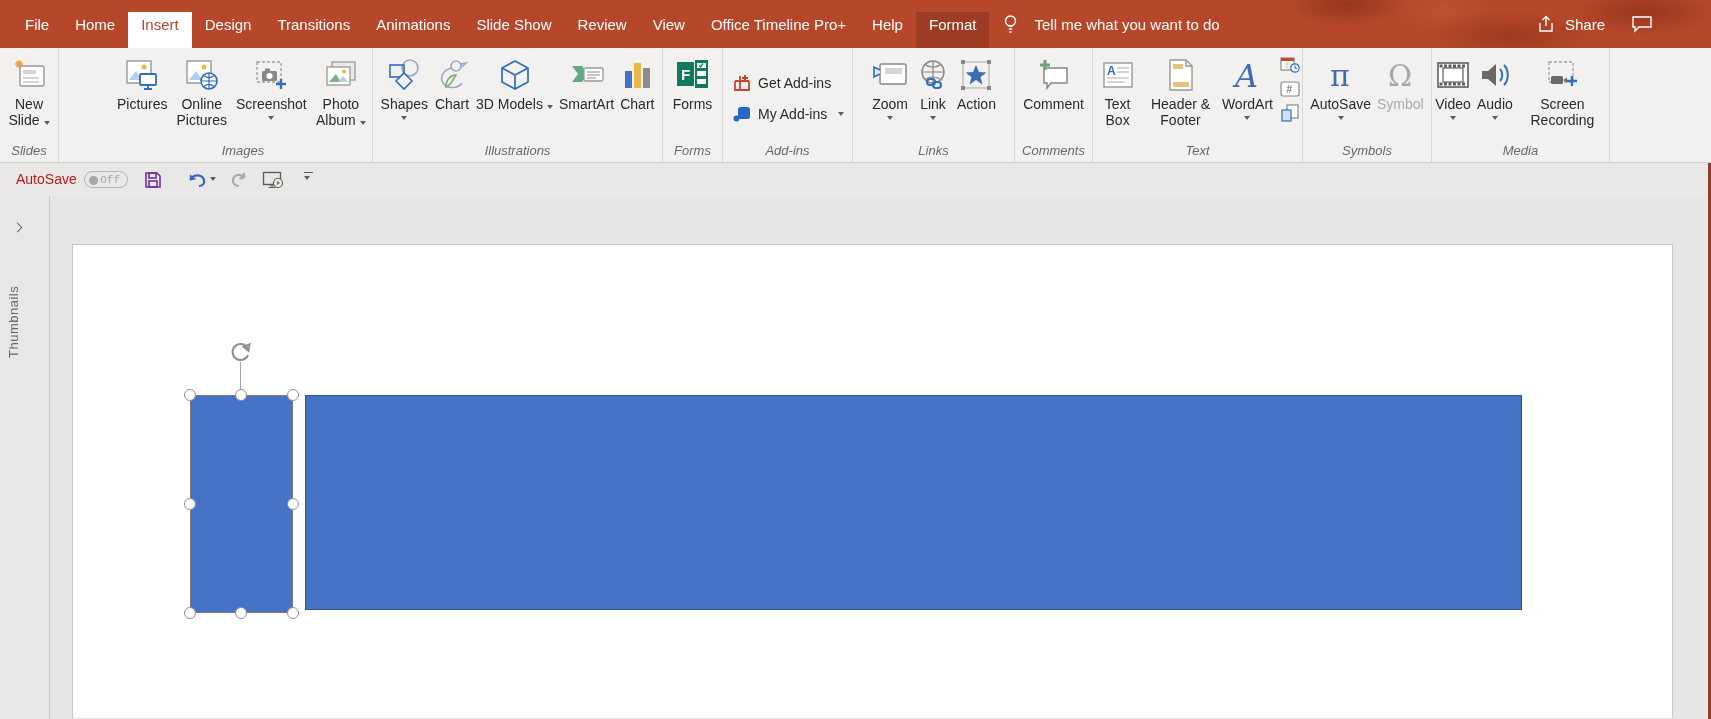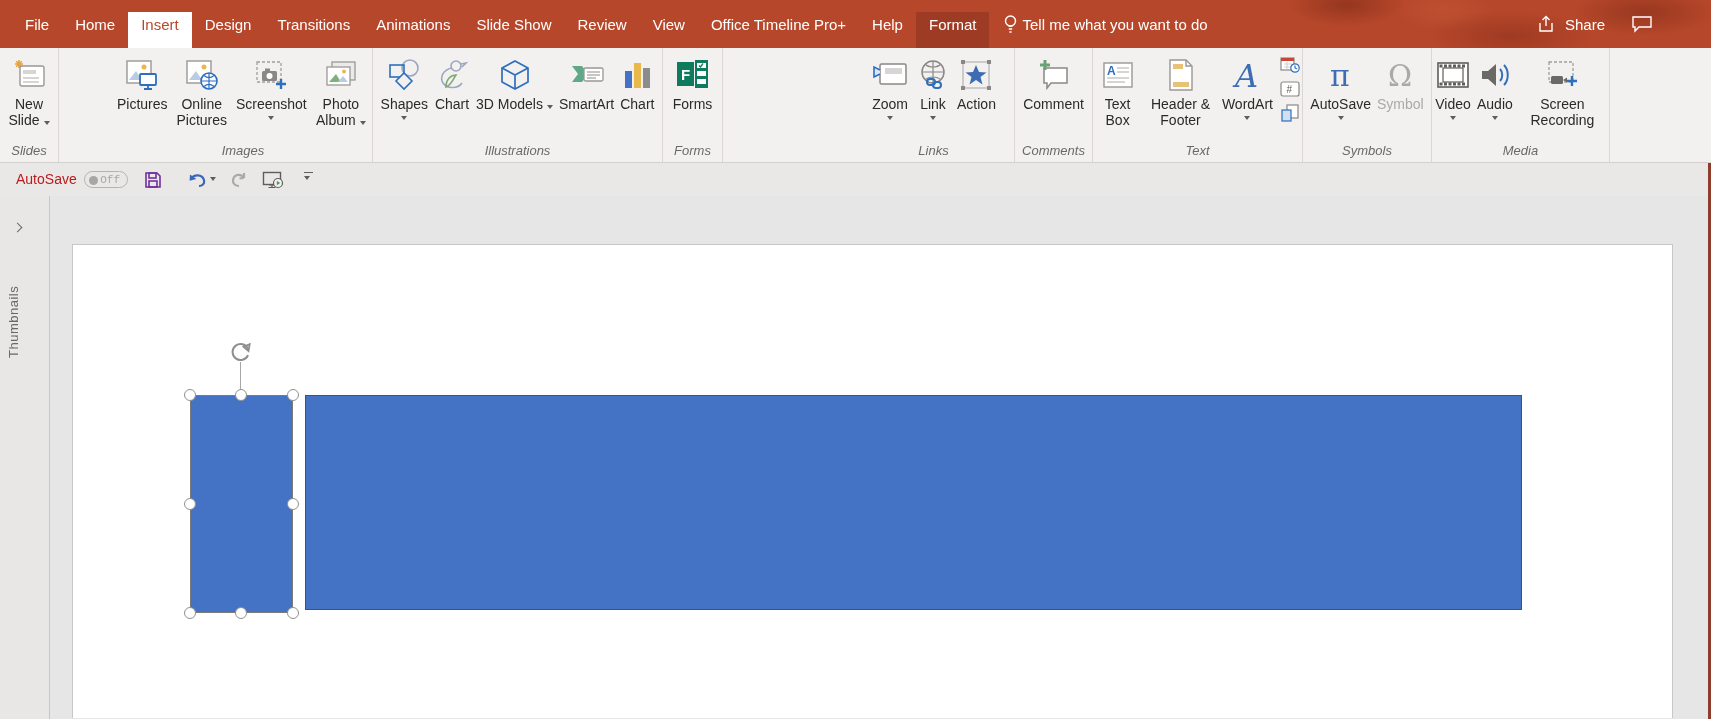--- a/index.html
+++ b/index.html
@@ -17,21 +17,21 @@
     background:
       radial-gradient(ellipse 90px 34px at 18% 10%, rgba(60,10,0,.28), transparent 65%),
       radial-gradient(ellipse 140px 44px at 55% 75%, rgba(60,10,0,.20), transparent 60%),
       radial-gradient(ellipse 120px 40px at 85% 25%, rgba(60,10,0,.25), transparent 60%),
       radial-gradient(ellipse 70px 30px at 40% 20%, rgba(255,160,120,.10), transparent 70%);
   }
   .menu { position:absolute; left:12px; top:0; height:48px; display:flex; align-items:stretch; }
   .tab { display:flex; align-items:center; padding:8px 13px; color:#fff; font-size:15px; white-space:nowrap; cursor:default; }
   .tab.active { background:linear-gradient(#B7472A 0 12px, #ffffff 12px); color:#B7472A; }
   .tab.contextual { background:linear-gradient(#B7472A 0 12px, #9E3B24 12px); }
-  .tellme { display:flex; align-items:center; gap:4px; padding:0 14px; color:#fff; font-size:15px; white-space:nowrap; }
+  .tellme { display:flex; align-items:center; gap:16px; padding:0 14px; color:#fff; font-size:15px; white-space:nowrap; }
   .tb-right { position:absolute; right:58px; top:0; height:48px; display:flex; align-items:center; gap:26px; color:#fff; }
   .share { display:flex; align-items:center; gap:8px; font-size:15px; }
 
   
   .ribbon { position:absolute; left:0; top:48px; width:1711px; height:115px; background:#F3F1F0; border-bottom:1px solid #D4D2CF; }
   .rgroup { position:absolute; top:0; height:114px; display:flex; flex-direction:column; border-right:1px solid #DAD7D4; }
   .rgroup .btns { flex:1; display:flex; justify-content:center; align-items:flex-start; padding-top:4px; }
   .rgroup .gname { height:19px; font-size:13px; color:#6b6966; text-align:center; white-space:nowrap;font-style:italic; }
   .rbtn { display:flex; flex-direction:column; align-items:center; padding:2px 3px; cursor:default; }
   .rbtn .ic { height:42px; display:flex; align-items:center; justify-content:center; }
@@ -273,20 +273,44 @@
               <rect x="23" y="21" width="9" height="5" fill="#fff"></rect>
               <path d="M25 7.5 L26.5 9 L29 5.5" stroke="#0E7B5F" stroke-width="1.3" fill="none"></path>
             </svg>
           </div>
           <div class="lbl"><span>Forms</span></div>
         </div>
       </div>
       <div class="gname">Forms</div>
     </div>
 
+    <div class="rgroup" style="left:723px;width:130px">
+      <div class="btns addins-col">
+        <div class="addin-row">
+          <span>
+            <svg width="18" height="18" viewBox="0 0 18 18" fill="none" stroke="#C74634" stroke-width="1.8">
+              <path d="M2 7 L7 7 L7 2 M2 7 L2 16 L16 16 L16 7 M7 7 L16 7 M7 7 L7 16"></path>
+              <path d="M12 1 L12 7 M9 4 L15 4" stroke-width="2"></path>
+            </svg>
+          </span>
+          <span>Get Add-ins</span>
+        </div>
+        <div class="addin-row">
+          <span>
+            <svg width="18" height="16" viewBox="0 0 18 16">
+              <rect x="5" y="1" width="12" height="12" rx="2.5" fill="#2568C6"></rect>
+              <circle cx="3.5" cy="12.5" r="3" fill="#2568C6"></circle>
+            </svg>
+          </span>
+          <span>My Add-ins</span>
+          <span class="caret"></span>
+        </div>
+      </div>
+      <div class="gname">Add-ins</div>
+    </div>
 
     <div class="rgroup" style="left:853px;width:162px">
       <div class="btns">
         <div class="rbtn">
           <div class="ic">
             <svg width="38" height="30" viewBox="0 0 38 30" fill="none">
               <rect x="9" y="4" width="26" height="20" rx="1.5" stroke="#8a8886" stroke-width="1.5" fill="#fff"></rect>
               <rect x="14" y="8" width="17" height="6" fill="#d8d6d4"></rect>
               <path d="M9 10 L3 7 L3 17 L9 14" stroke="#2E6FBE" stroke-width="1.6" fill="#dce6f4"></path>
             </svg>

